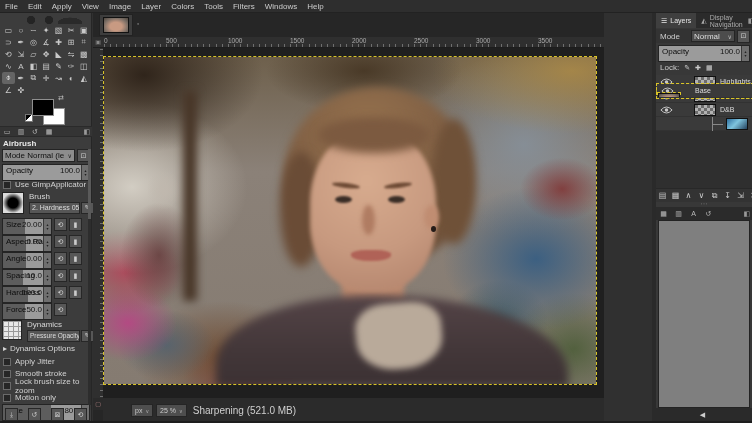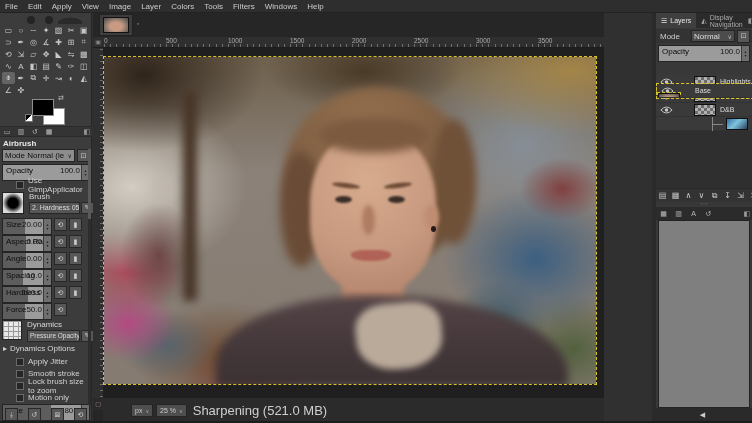--- a/index.html
+++ b/index.html
@@ -48,21 +48,21 @@
 
   .slider { position:relative; height:17px; background:#9b9b9b; border:1px solid #242424;
             color:#101010; overflow:hidden; }
   .slider .fill { position:absolute; left:0; top:0; bottom:0; background:#5d5d5d; }
   .slider .lab { position:absolute; left:3px; top:0; line-height:12px; color:#0c0c0c; white-space:nowrap; }
   .slider .val { position:absolute; right:9px; top:0; line-height:12px; color:#151515; }
   .slider .spin { position:absolute; right:0; top:0; bottom:0; width:8px; background:#6f6f6f;
                   border-left:1px solid #3a3a3a; display:flex; flex-direction:column;
                   align-items:center; justify-content:center; font-size:4px; color:#222; line-height:4px; }
   .oprow { position:absolute; left:2px; top:151px; width:88px; }
-  .cbrow { display:flex; align-items:center; gap:4px; height:11px; padding-left:16px; color:#d2d2d2; }
+  .cbrow { display:flex; align-items:center; gap:4px; height:11px; padding-left:3px; color:#d2d2d2; }
   .cb { width:8px; height:8px; background:#262626; border:1px solid #6a6a6a; flex:none; }
   .applic { position:absolute; left:0; top:166px; width:92px; }
 
   .brushblk { position:absolute; left:2px; top:179px; width:88px; height:24px; }
   .brush-preview { position:absolute; left:0; top:0; width:22px; height:22px; background:#ddd;
                    border:1px solid #222;
                    background-image:radial-gradient(circle at 50% 50%, #000 35%, rgba(0,0,0,0) 72%); }
   .brush-lab { position:absolute; left:27px; top:0; color:#d6d6d6; }
   .brush-name { position:absolute; left:27px; top:10px; width:51px; height:12px; background:#565656;
                 border:1px solid #272727; color:#ddd; font-size:7px; line-height:10px; padding:0 2px;
@@ -163,21 +163,21 @@
   .ear    { left:320px; top:148px; width:15px; height:24px; border-radius:50%; background:#c08d72; filter:blur(2px); }
   .earring{ left:327px; top:169px; width:5px; height:6px; border-radius:50%; background:#241b18; }
 
   .qmask { position:absolute; left:0; bottom:13px; width:10px; height:12px; font-size:6px; color:#b88;
            text-align:center; line-height:12px; background:#2a2a2a; }
   .statusbar { position:absolute; left:10px; right:0; bottom:0; height:25px; background:#2b2b2b;
                display:flex; align-items:center; gap:3px; padding-left:28px; }
   .sb-combo { height:13px; background:#4e4e4e; border:1px solid #252525; color:#ccc; font-size:7px;
               display:flex; align-items:center; padding:0 3px; gap:3px; }
   .sb-combo .arrow { font-size:5px; color:#aaa; }
-  .sb-msg { color:#cfcfcf; font-size:13px; margin-left:3px; }
+  .sb-msg { color:#cfcfcf; font-size:10px; margin-left:3px; }
 
   
   .rightdock { position:absolute; left:604px; right:0; top:13px; bottom:0; background:#383838;
                border-left:4px solid #2a2a2a;margin-left:48px; }
   .ltabs { position:absolute; left:0; top:0; right:0; height:15px; background:#2b2b2b; display:flex; align-items:stretch; }
   .ltab { display:flex; align-items:center; gap:3px; padding:0 5px; font-size:7px; color:#aaa; }
   .ltab.active { background:#3f3f3f; color:#e6e6e6; }
   .ltabs .menu-btn { margin-left:auto; align-self:center; margin-right:2px; font-size:7px; color:#999; }
   .lmode { position:absolute; left:0; top:16px; right:0; height:14px; background:#333; display:flex;
            align-items:center; padding:0 2px 0 4px; gap:2px; }
@@ -578,20 +578,26 @@
       <div class="slider">
         <span class="lab">Opacity</span>
         <span class="val">100.0</span>
         <span class="spin">
             <span>▴</span>
             <span>▾</span>
           </span>
       </div>
     </div>
 
+    <div class="llock">
+      <span>Lock:</span>
+      <span class="licon">✎</span>
+      <span class="licon">✚</span>
+      <span class="licon">▦</span>
+    </div>
 
     <div class="llist">
 
         <div class="lrow selected photo">
           <span class="eyecell">
             <svg width="13" height="8" viewBox="0 0 16 10">
               <path d="M1 5 Q8 -2.5 15 5 Q8 12.5 1 5 Z" fill="none" stroke="#c8c8c8" stroke-width="1.2"></path>
               <circle cx="8" cy="5" r="2.2" fill="#c8c8c8"></circle>
             </svg>
           </span>

